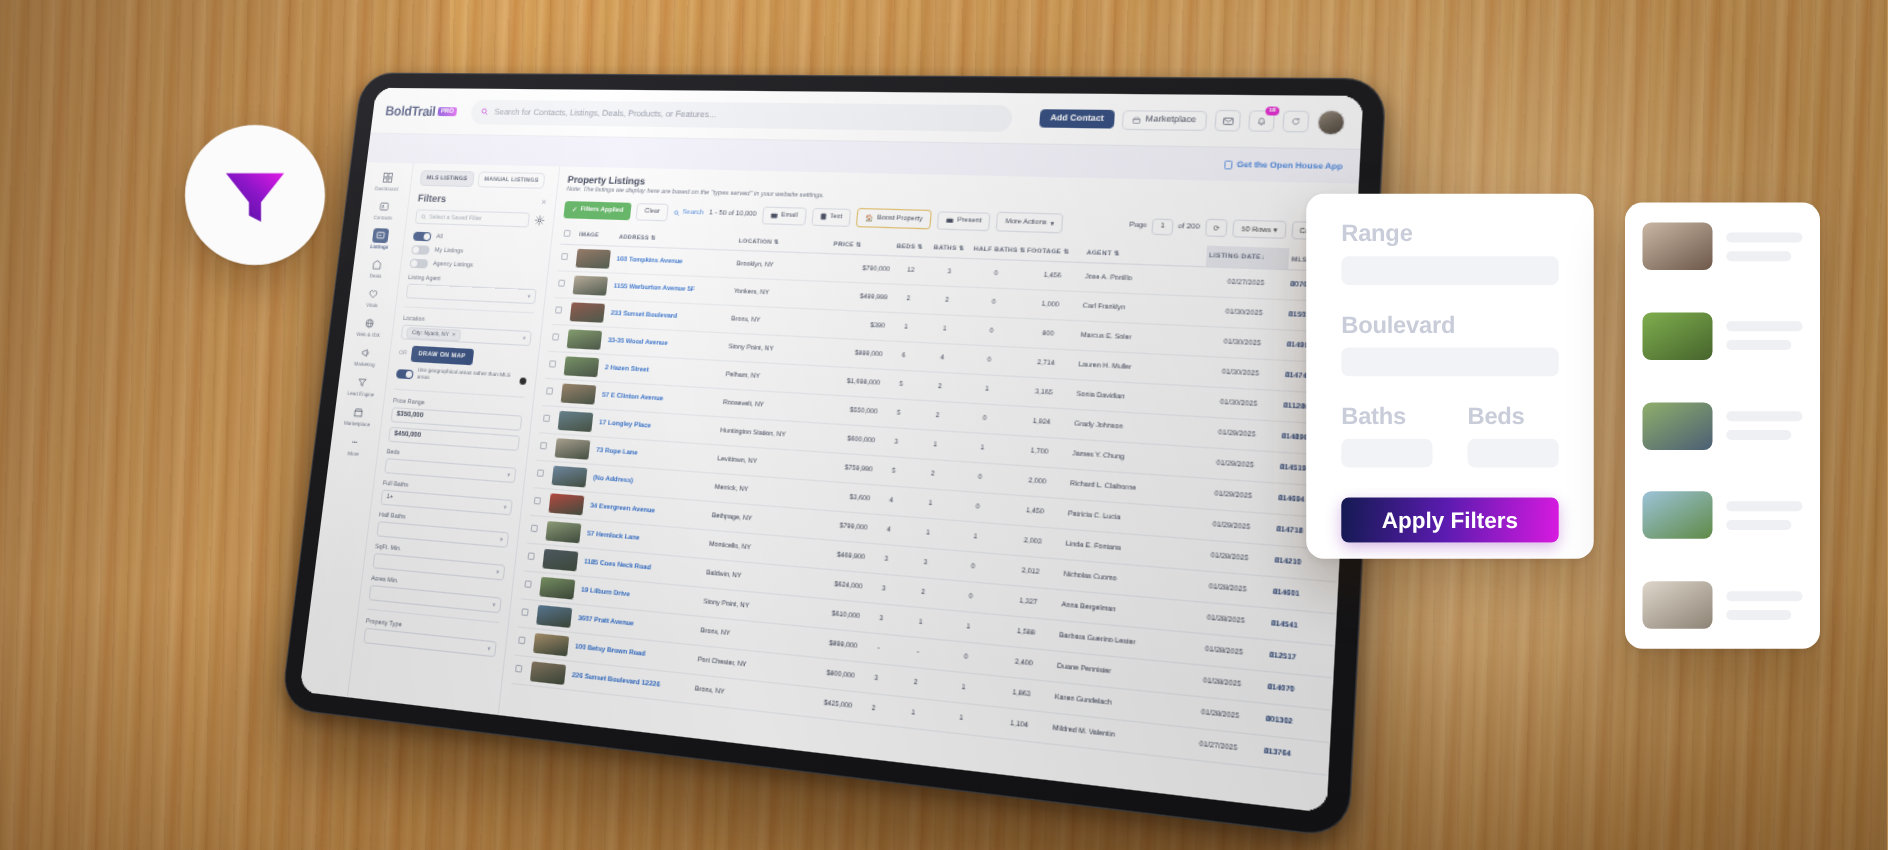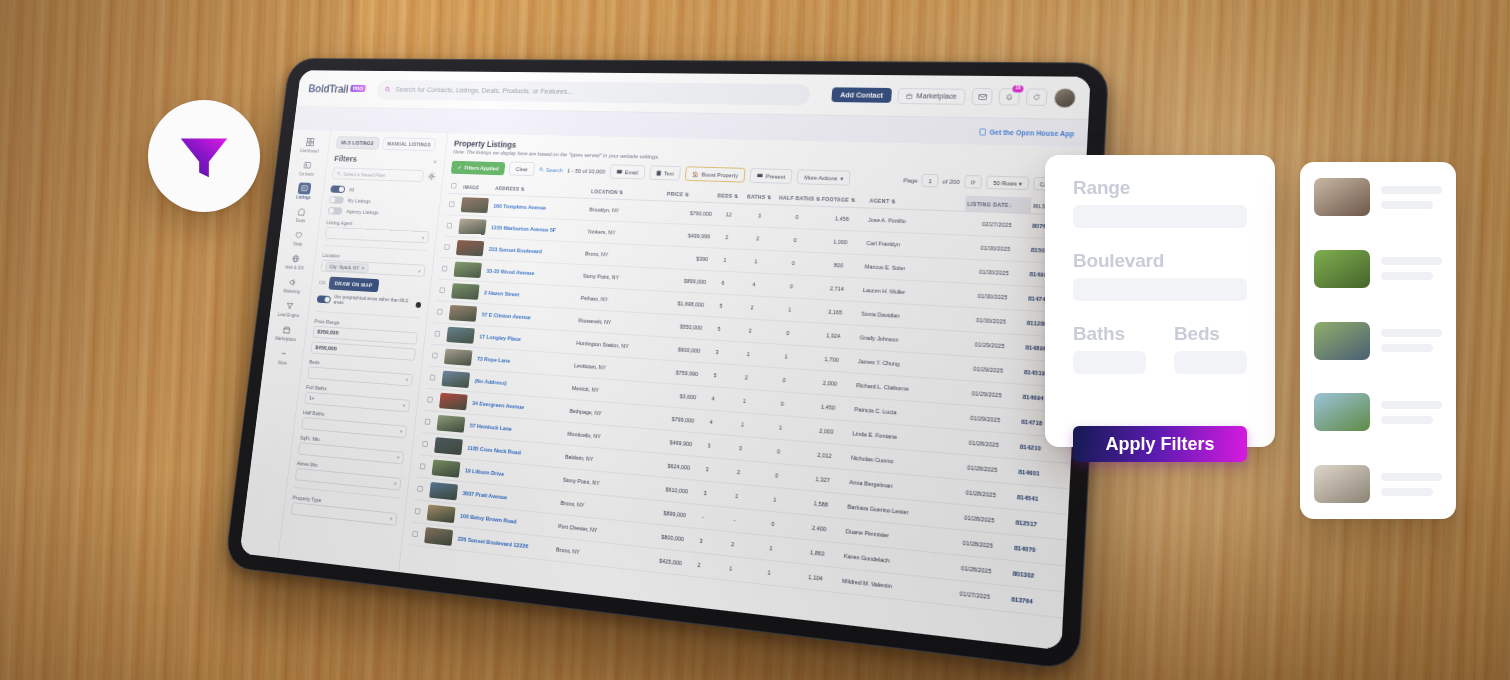--- a/index.html
+++ b/index.html
@@ -244,21 +244,21 @@
     background: #fff; border-radius: 14px; padding: 22px 28px;
     box-shadow: 0 22px 44px rgba(60,30,5,0.26), 0 2px 8px rgba(0,0,0,0.08);
     z-index: 25;
   }
   .card-label { font-size: 19px; font-weight: 700; color: #c9cdd9; margin-bottom: 6px; letter-spacing: -0.2px; }
   .card-input { height: 23px; border-radius: 6px; background: #f2f3f7; margin-bottom: 22px; }
   .row2 { display: flex; gap: 28px; }
   .col2 { flex: 1; }
   .card-input-sm { height: 23px; border-radius: 6px; background: #f2f3f7; }
   .apply-btn {
-    margin-top: 52px; height: 36px; border-radius: 6px; color: #fff; font-size: 18px; font-weight: 700;
+    margin-top: 24px; height: 36px; border-radius: 6px; color: #fff; font-size: 18px; font-weight: 700;
     display: flex; align-items: center; justify-content: center;
     background: linear-gradient(95deg, #141a52 0%, #5b1bb0 48%, #d81ae0 100%);
     box-shadow: 0 4px 12px rgba(120,20,170,0.30);
   }
 
   .card-list {
     position: absolute; left: 1300px; top: 162px; width: 156px; height: 357px;
     background: #fff; border-radius: 14px; padding: 16px 14px;
     box-shadow: 0 22px 44px rgba(60,30,5,0.26), 0 2px 8px rgba(0,0,0,0.08);
     z-index: 25; display: flex; flex-direction: column; justify-content: space-between;

